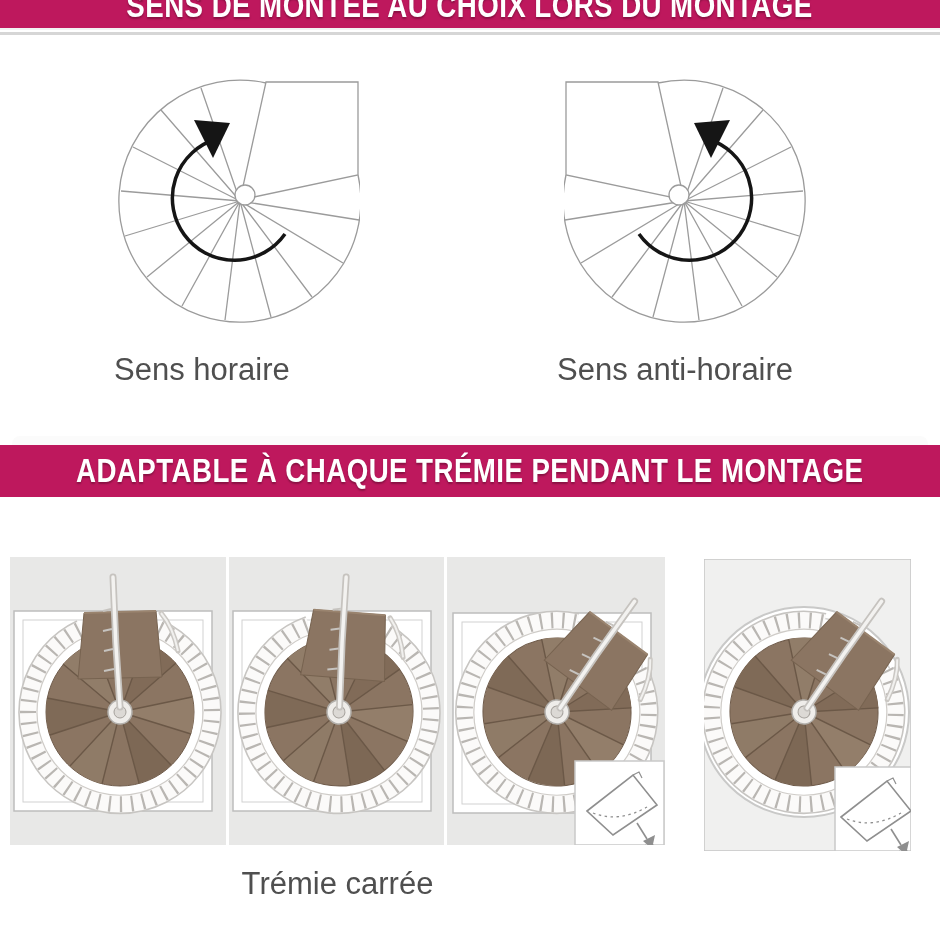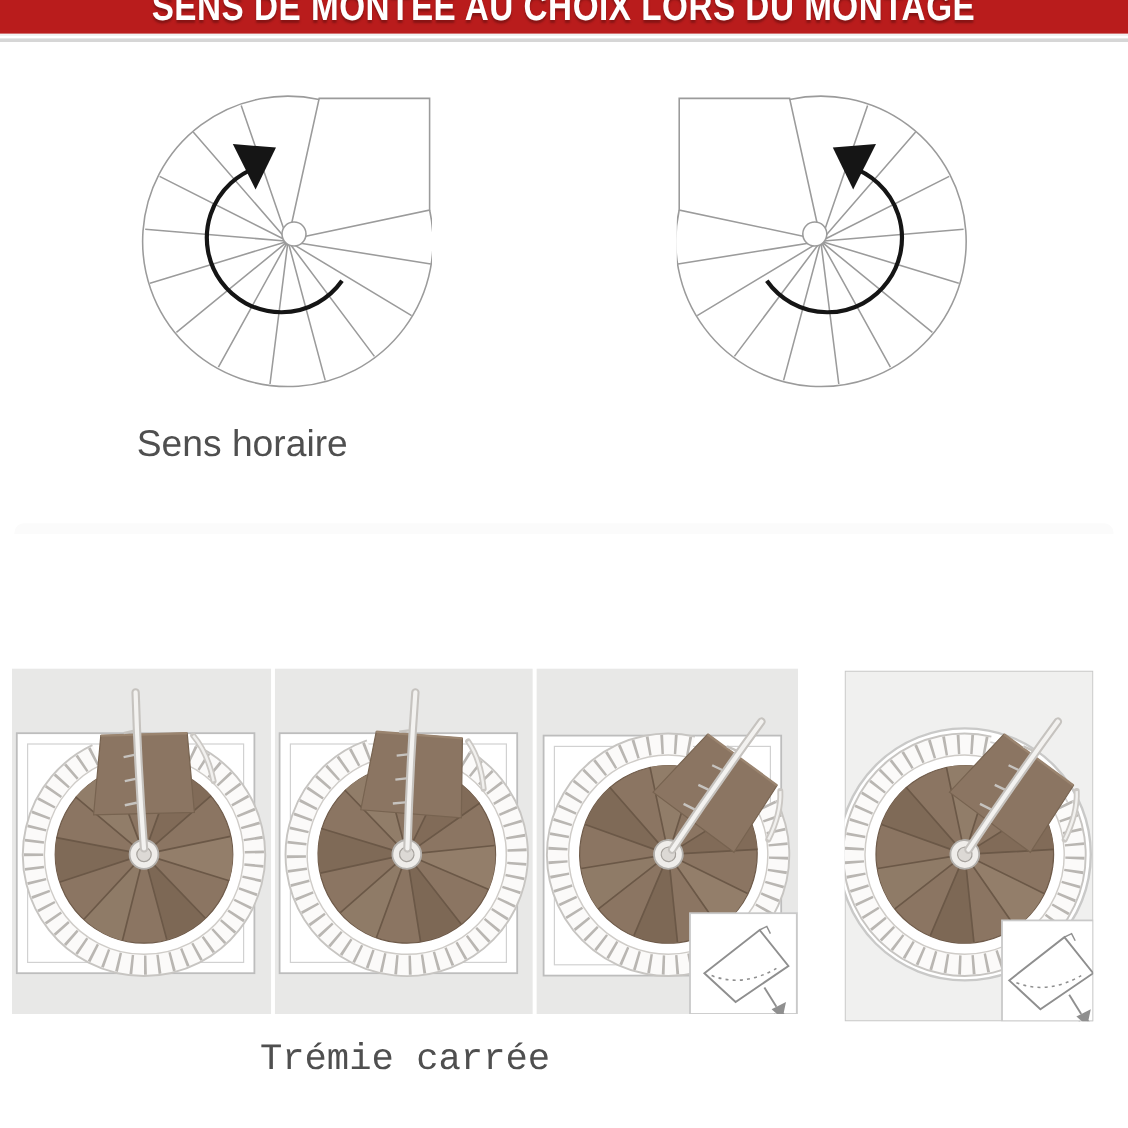--- a/index.html
+++ b/index.html
@@ -1,21 +1,21 @@
 <!DOCTYPE html>
 <html><head>
 <meta charset="utf-8">
 <style>
   * { margin:0; padding:0; box-sizing:border-box; }
   html,body { width:940px; height:940px; background:#fff; overflow:hidden;
               font-family:"Liberation Sans", sans-serif; }
   .page { position:relative; width:940px; height:940px; background:#fff; }
 
   
-  .banner { position:absolute; left:0; width:940px; background:#b91c1c;
+  .banner { position:absolute; left:0; width:940px; background:#be185d;
             display:flex; justify-content:center; align-items:center; overflow:hidden; }
   .banner-text { color:#fff; font-weight:bold; font-size:33px; letter-spacing:.5px;
                  white-space:nowrap; transform:scaleX(.84); transform-origin:center;
                  text-shadow:0 2px 2px rgba(0,0,0,.28); }
   .banner-top { top:0; height:30px; align-items:flex-start; border-bottom:2px solid #f2f2f2; }
   .banner-top .banner-text { margin-top:-11px; line-height:33px; }
   .banner-top-shadow { position:absolute; top:32px; left:0; width:940px; height:3px; background:#d6d6d6; }
   .banner-middle { top:445px; height:52px; }
   .pre-banner-strip { position:absolute; top:436px; left:12px; width:916px; height:9px;
                       background:#fbfbfb; border-radius:8px 8px 0 0; }
@@ -29,21 +29,21 @@
   .dir-label-left { left:114px; }
   .dir-label-right { left:564px; width:260px; left:557px; }
 
   
   .tile { position:absolute; }
   .tile svg { display:block; }
   .tile-1 { left:10px;  top:557px; }
   .tile-2 { left:229px; top:557px; }
   .tile-3 { left:447px; top:557px; }
   .tile-4 { left:704px; top:559px; }
-  .tremie-caption { position:absolute; font-size:31px; color:#4f4f4f; text-align:center;font-family:Liberation Mono, monospace; }
+  .tremie-caption { position:absolute; font-size:31px; color:#4f4f4f; text-align:center; }
   .caption-square { left:10px; top:866px; width:655px; }
   .caption-round  { left:704px; top:861px; width:207px; }
 </style>
 </head>
 <body>
 
 <div class="page">
 
   <svg width="0" height="0" style="position:absolute">
     <defs>
@@ -118,22 +118,26 @@
     </svg>
   </div>
   <div class="diagram-box diagram-right">
     <svg width="246" height="247" viewBox="0 0 246 247">
       <g transform="translate(246,0) scale(-1,1)">
           <use href="#plan-diagram"></use>
         </g>
     </svg>
   </div>
   <div class="dir-label dir-label-left">Sens horaire</div>
+  <div class="dir-label dir-label-right">Sens anti-horaire</div>
 
   <div class="pre-banner-strip"></div>
+  <div class="banner banner-middle">
+    <span class="banner-text">ADAPTABLE À CHAQUE TRÉMIE PENDANT LE MONTAGE</span>
+  </div>
 
   <div class="tile tile-1">
     <svg width="216" height="288" viewBox="0 0 216 288">
       <rect x="0" y="0" width="216" height="288" fill="#e8e8e7"></rect>
       <rect x="4" y="54" width="198" height="200" fill="#ffffff" stroke="#bdbdbd" stroke-width="1.5"></rect>
       <rect x="13" y="63" width="180" height="182" fill="none" stroke="#d1d1d1" stroke-width="1"></rect>
       <use href="#stair"></use>
     </svg>
   </div>
 

